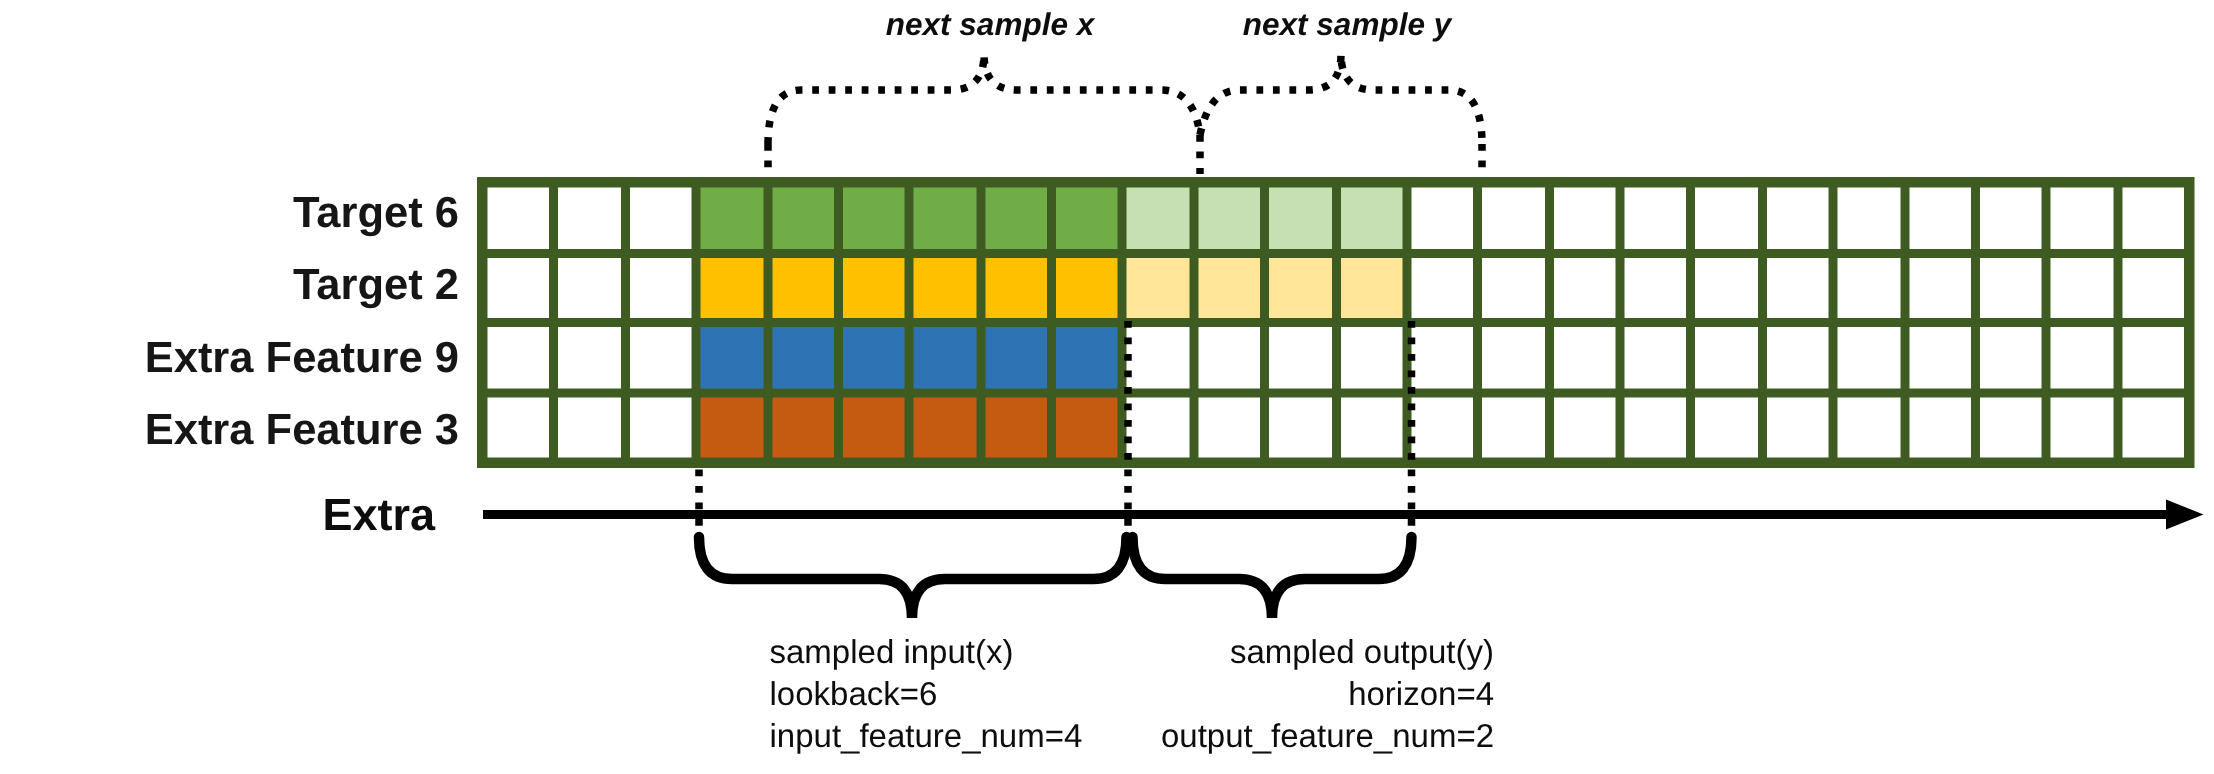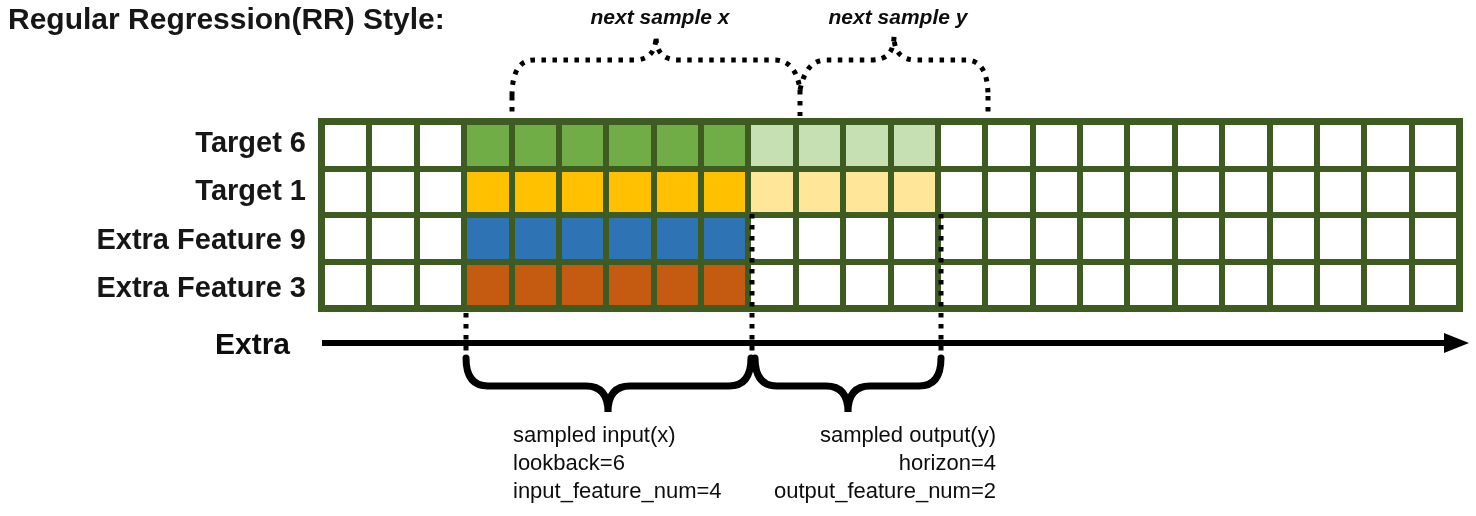--- a/index.html
+++ b/index.html
@@ -52,28 +52,27 @@
   svg.overlay{position:absolute;left:0;top:0;pointer-events:none;}
   .dotted{stroke:#000;stroke-width:5;fill:none;stroke-dasharray:4.5 6.5;stroke-linecap:butt;}
   .solidbrace{stroke:#000;stroke-width:7;fill:none;stroke-linecap:round;}
   .axis{stroke:#000;stroke-width:6;}
 </style>
 </head>
 <body>
 
 <div class="canvas">
 
-  <div class="title">Regular Regression(RR) Style:</div>
 
   <div class="next-label" id="next-y">next sample y</div>
   <div class="next-label" id="next-x">next sample x</div>
 
   <div class="row-labels">
     <div class="row-label">Target 6</div>
-    <div class="row-label">Target 1</div>
+    <div class="row-label">Target 2</div>
     <div class="row-label">Extra Feature 9</div>
     <div class="row-label">Extra Feature 3</div>
   </div>
 
   <div class="grid" style="background: rgb(62, 92, 34);">
       <div class="cell" style="background: rgb(255, 255, 255);"></div>
       <div class="cell" style="background: rgb(255, 255, 255);"></div>
       <div class="cell" style="background: rgb(255, 255, 255);"></div>
       <div class="cell" style="background: rgb(112, 173, 71);"></div>
       <div class="cell" style="background: rgb(112, 173, 71);"></div>

